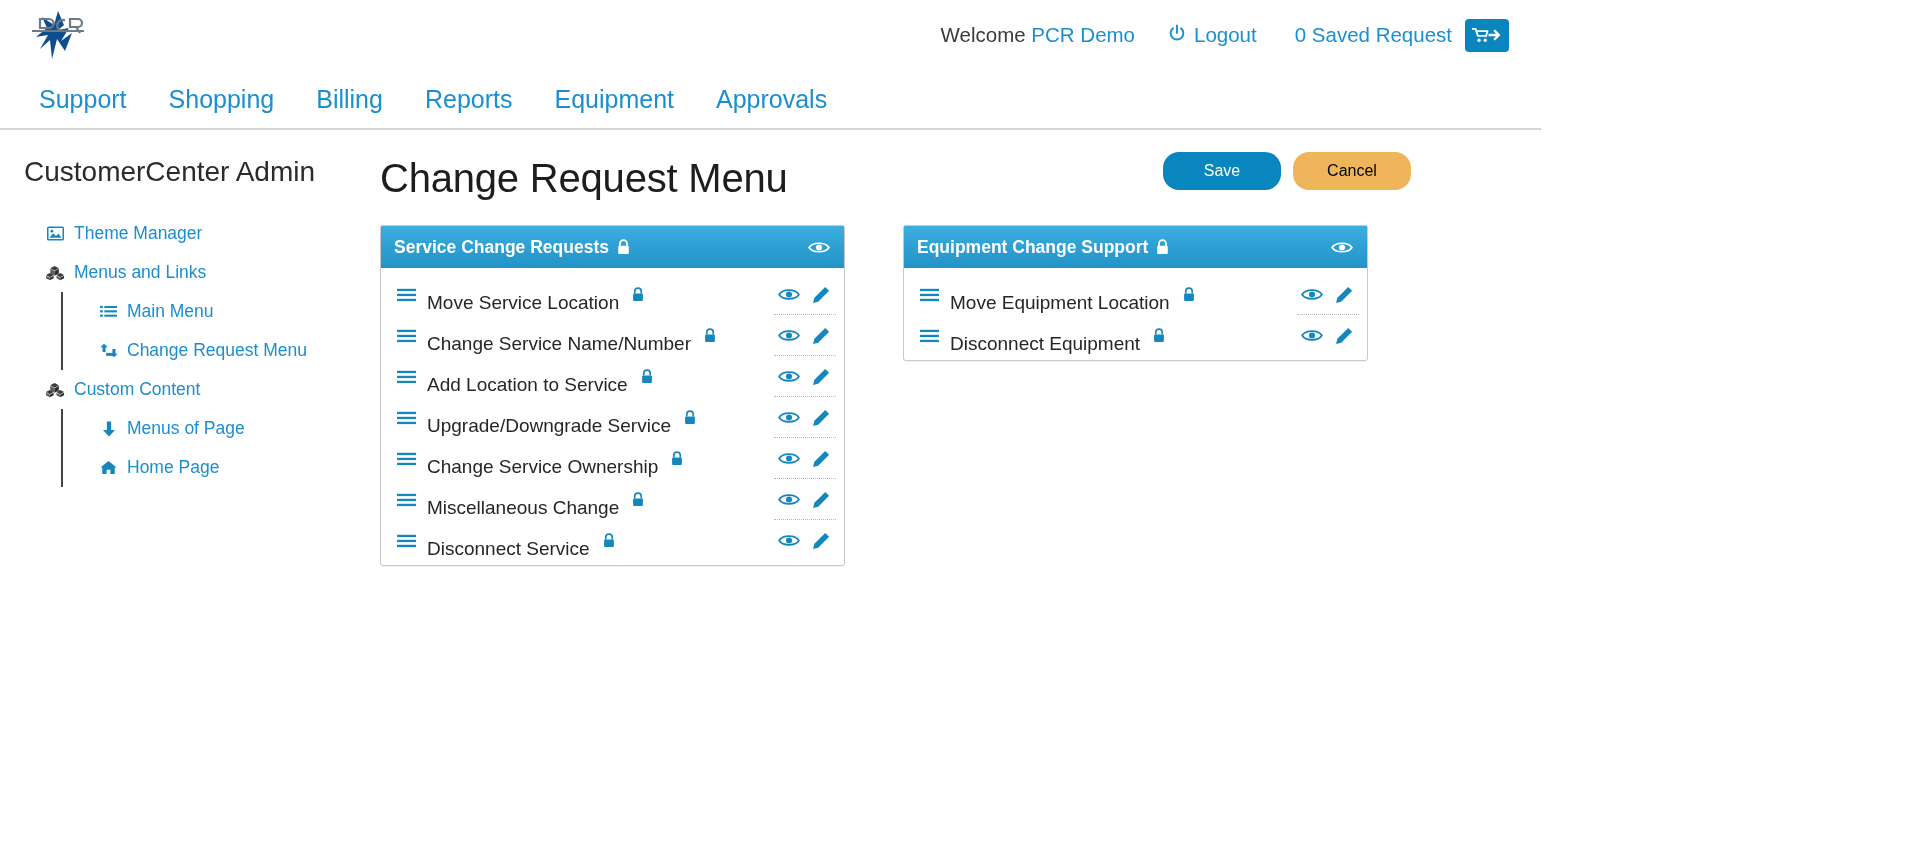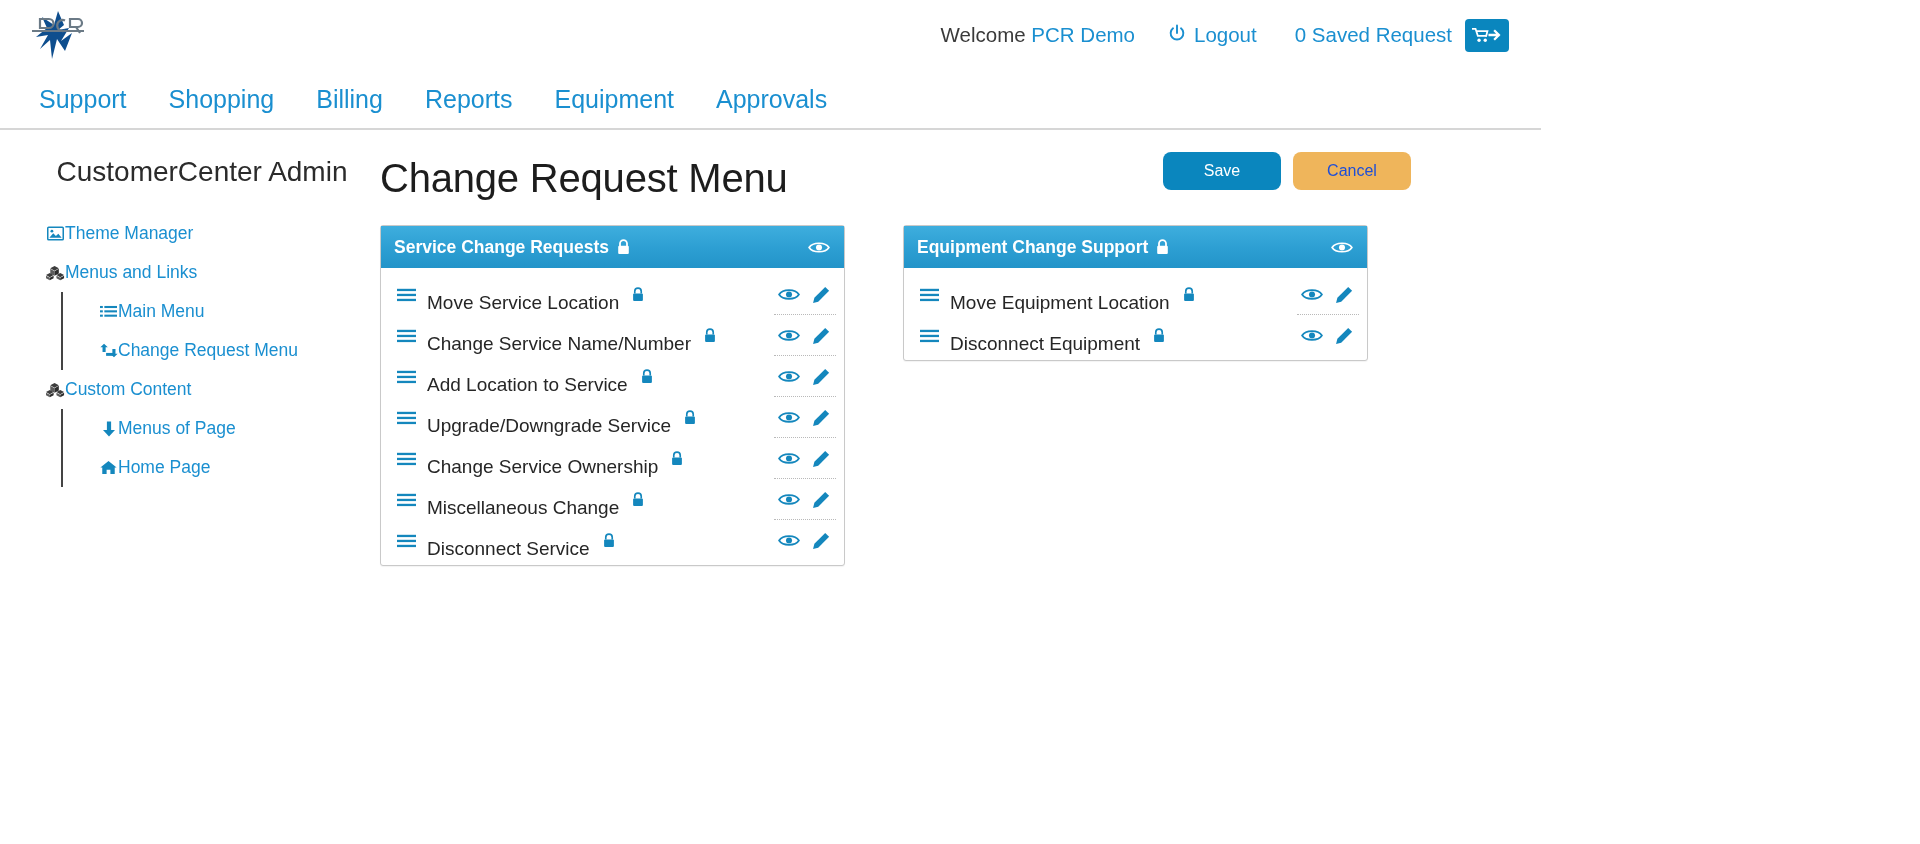--- a/index.html
+++ b/index.html
@@ -76,24 +76,23 @@
   .body-area { display: flex; padding-top: 26px; }
 
   
   .sidebar { width: 380px; flex: 0 0 380px; padding-left: 24px; }
   .sidebar-title {
     font-size: 28px;
     color: #2b2b2b;
     font-weight: 400;
     margin: 0 0 26px 0;
     white-space: nowrap;
-    text-align: center;
   }
   .side-link {
-    display: flex; align-items: center; 
+    display: flex; align-items: center; gap: 9px;
     color: #1a8fd0;
     font-size: 17.5px;
     text-decoration: none;
     padding: 9px 0 9px 22px;
     white-space: nowrap;
   }
   .side-link .ic { display: inline-flex; width: 19px; justify-content: center; flex: 0 0 19px; }
   .group-link .ic svg { display:block; }
   .sub-group {
     border-left: 2px solid #444;
@@ -163,30 +162,30 @@
   
   .actions {
     position: absolute;
     right: 130px;
     top: -4px;
     display: flex;
     gap: 12px;
   }
   .btn {
     border: none;
-    border-radius: 8px;
+    border-radius: 16px;
     height: 38px;
     min-width: 118px;
     font-size: 16px;
     font-family: "Liberation Sans", sans-serif;
     cursor: pointer;
     color: #ffffff;
   }
   .btn-save { background: #0a86be; }
-  .btn-cancel { background: #efb55b; color: #1d4ed8; }
+  .btn-cancel { background: #efb55b; color: #000000; }
 </style>
 </head>
 <body>
 
 <div class="page">
 
   <div class="header">
     <div class="logo-wrap">
       <div class="logo">
         <svg width="60" height="52" viewBox="0 0 60 52">

